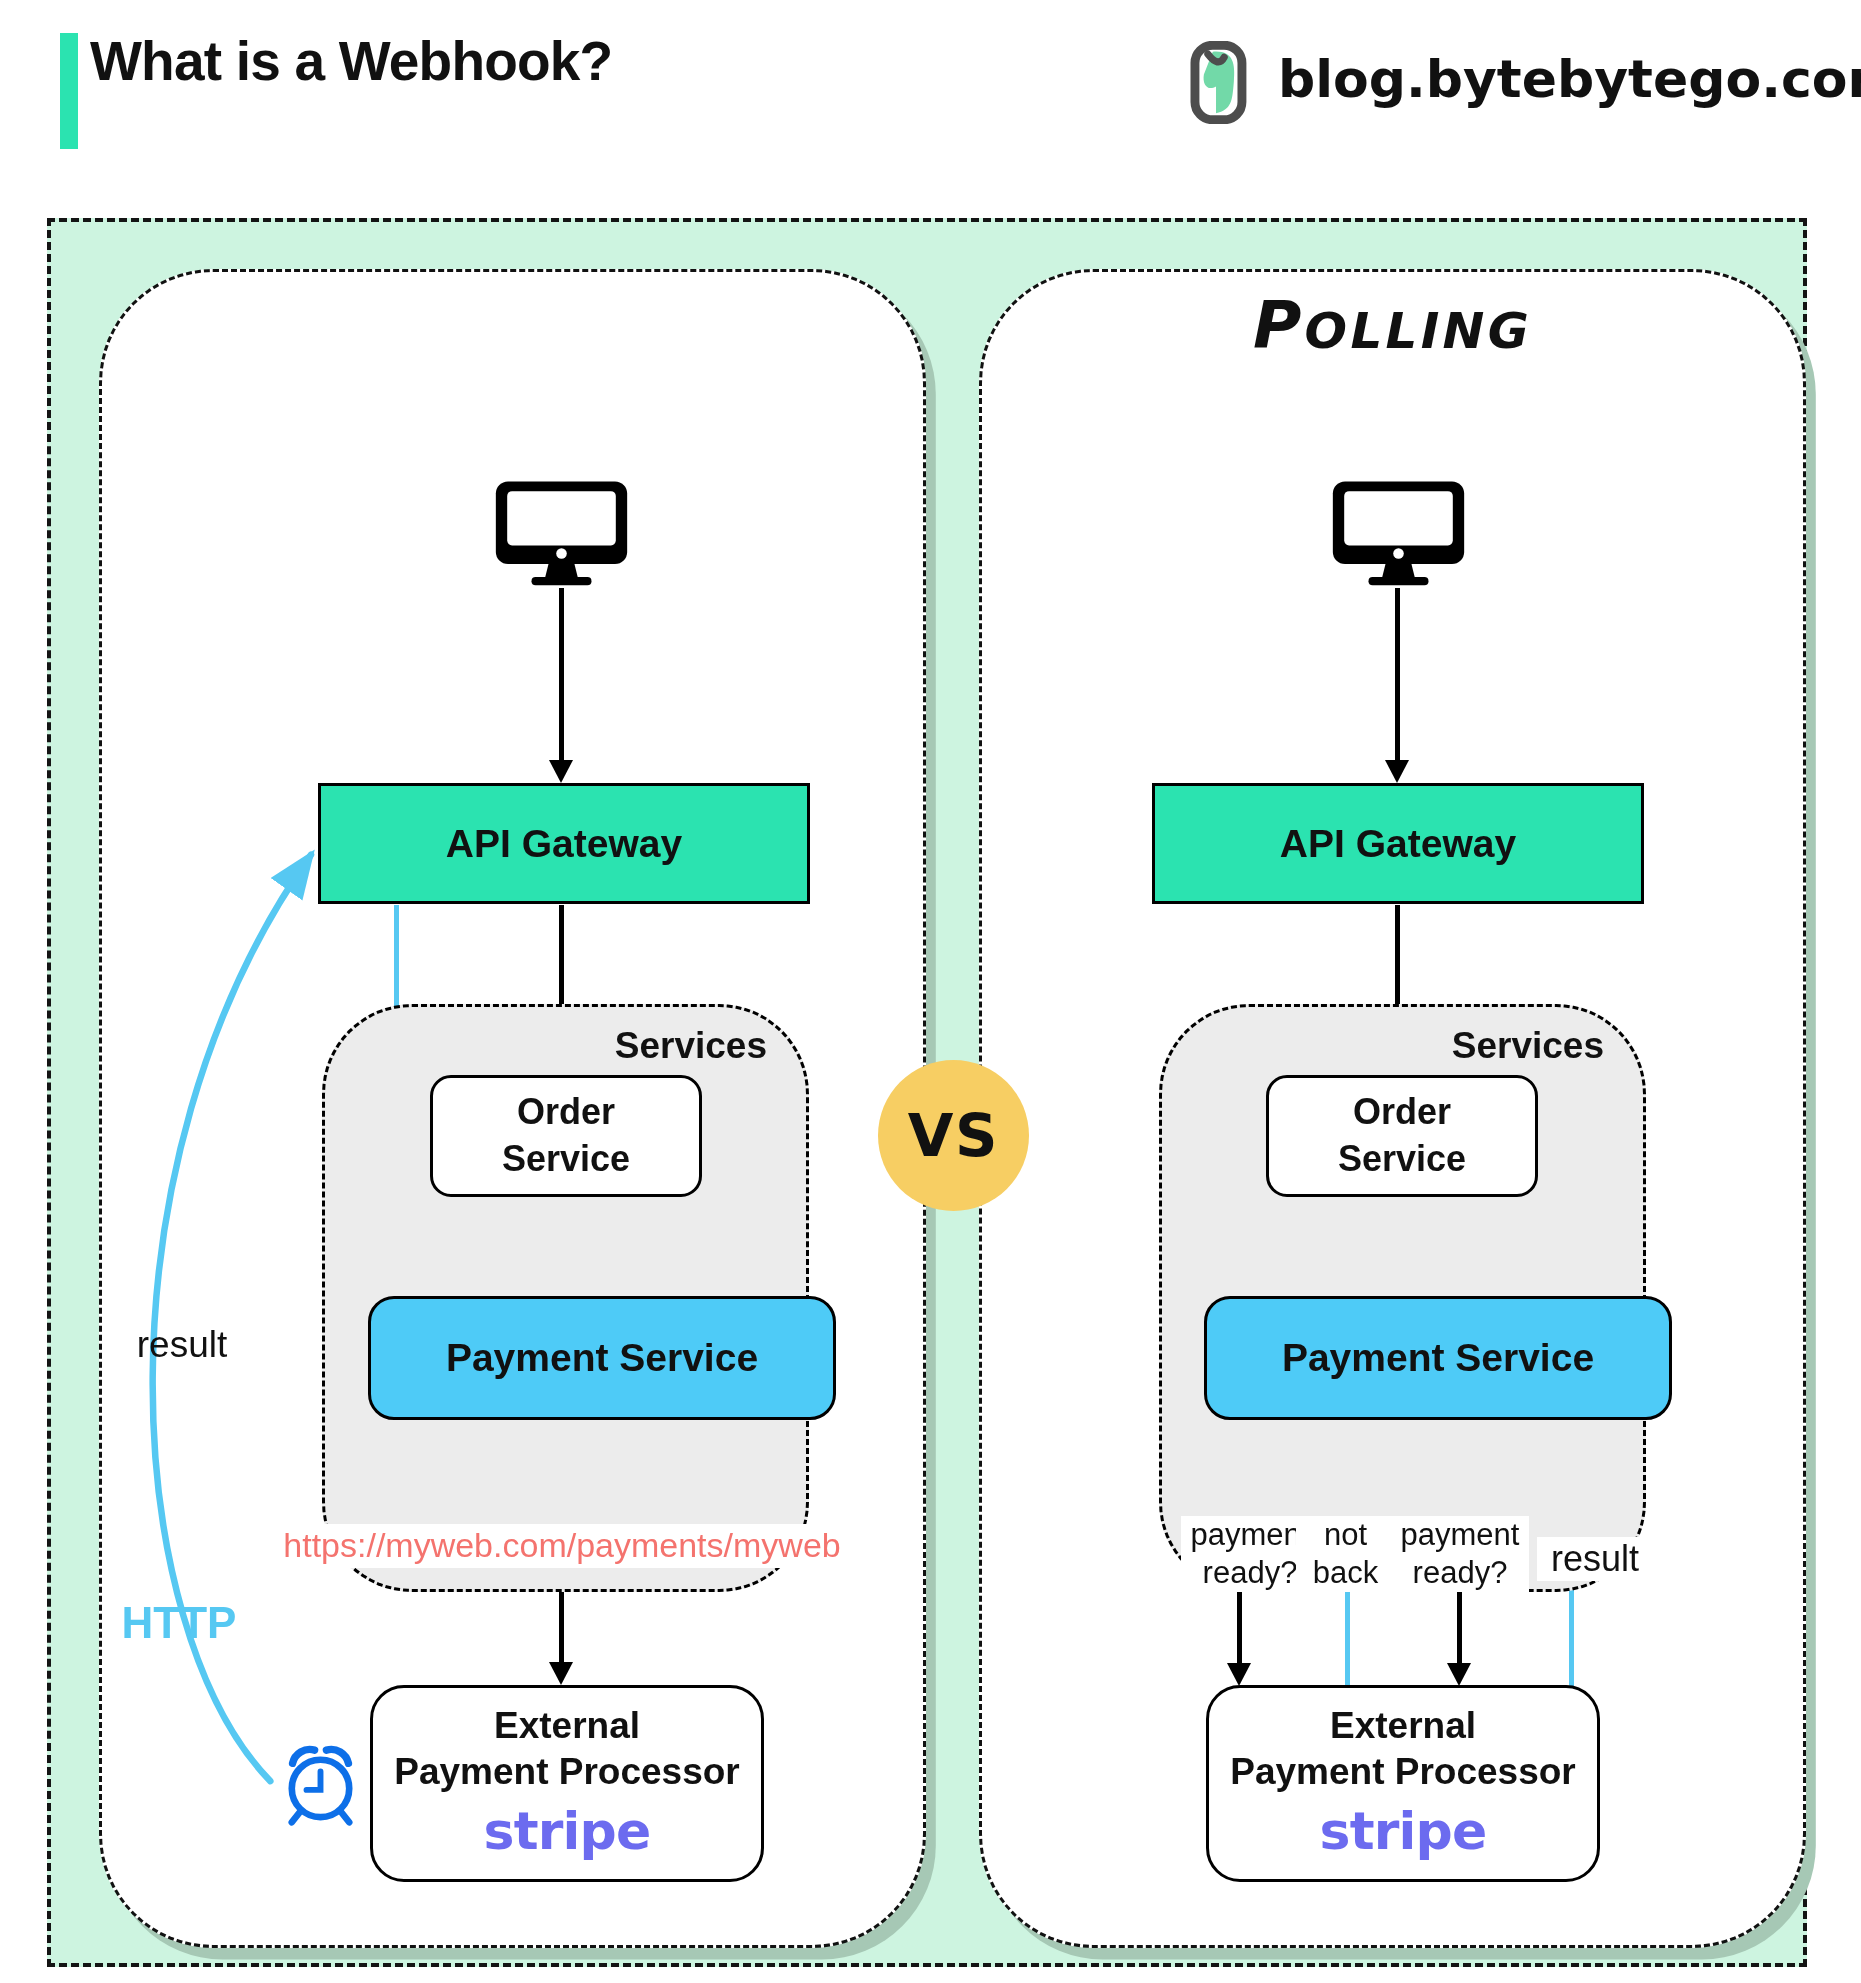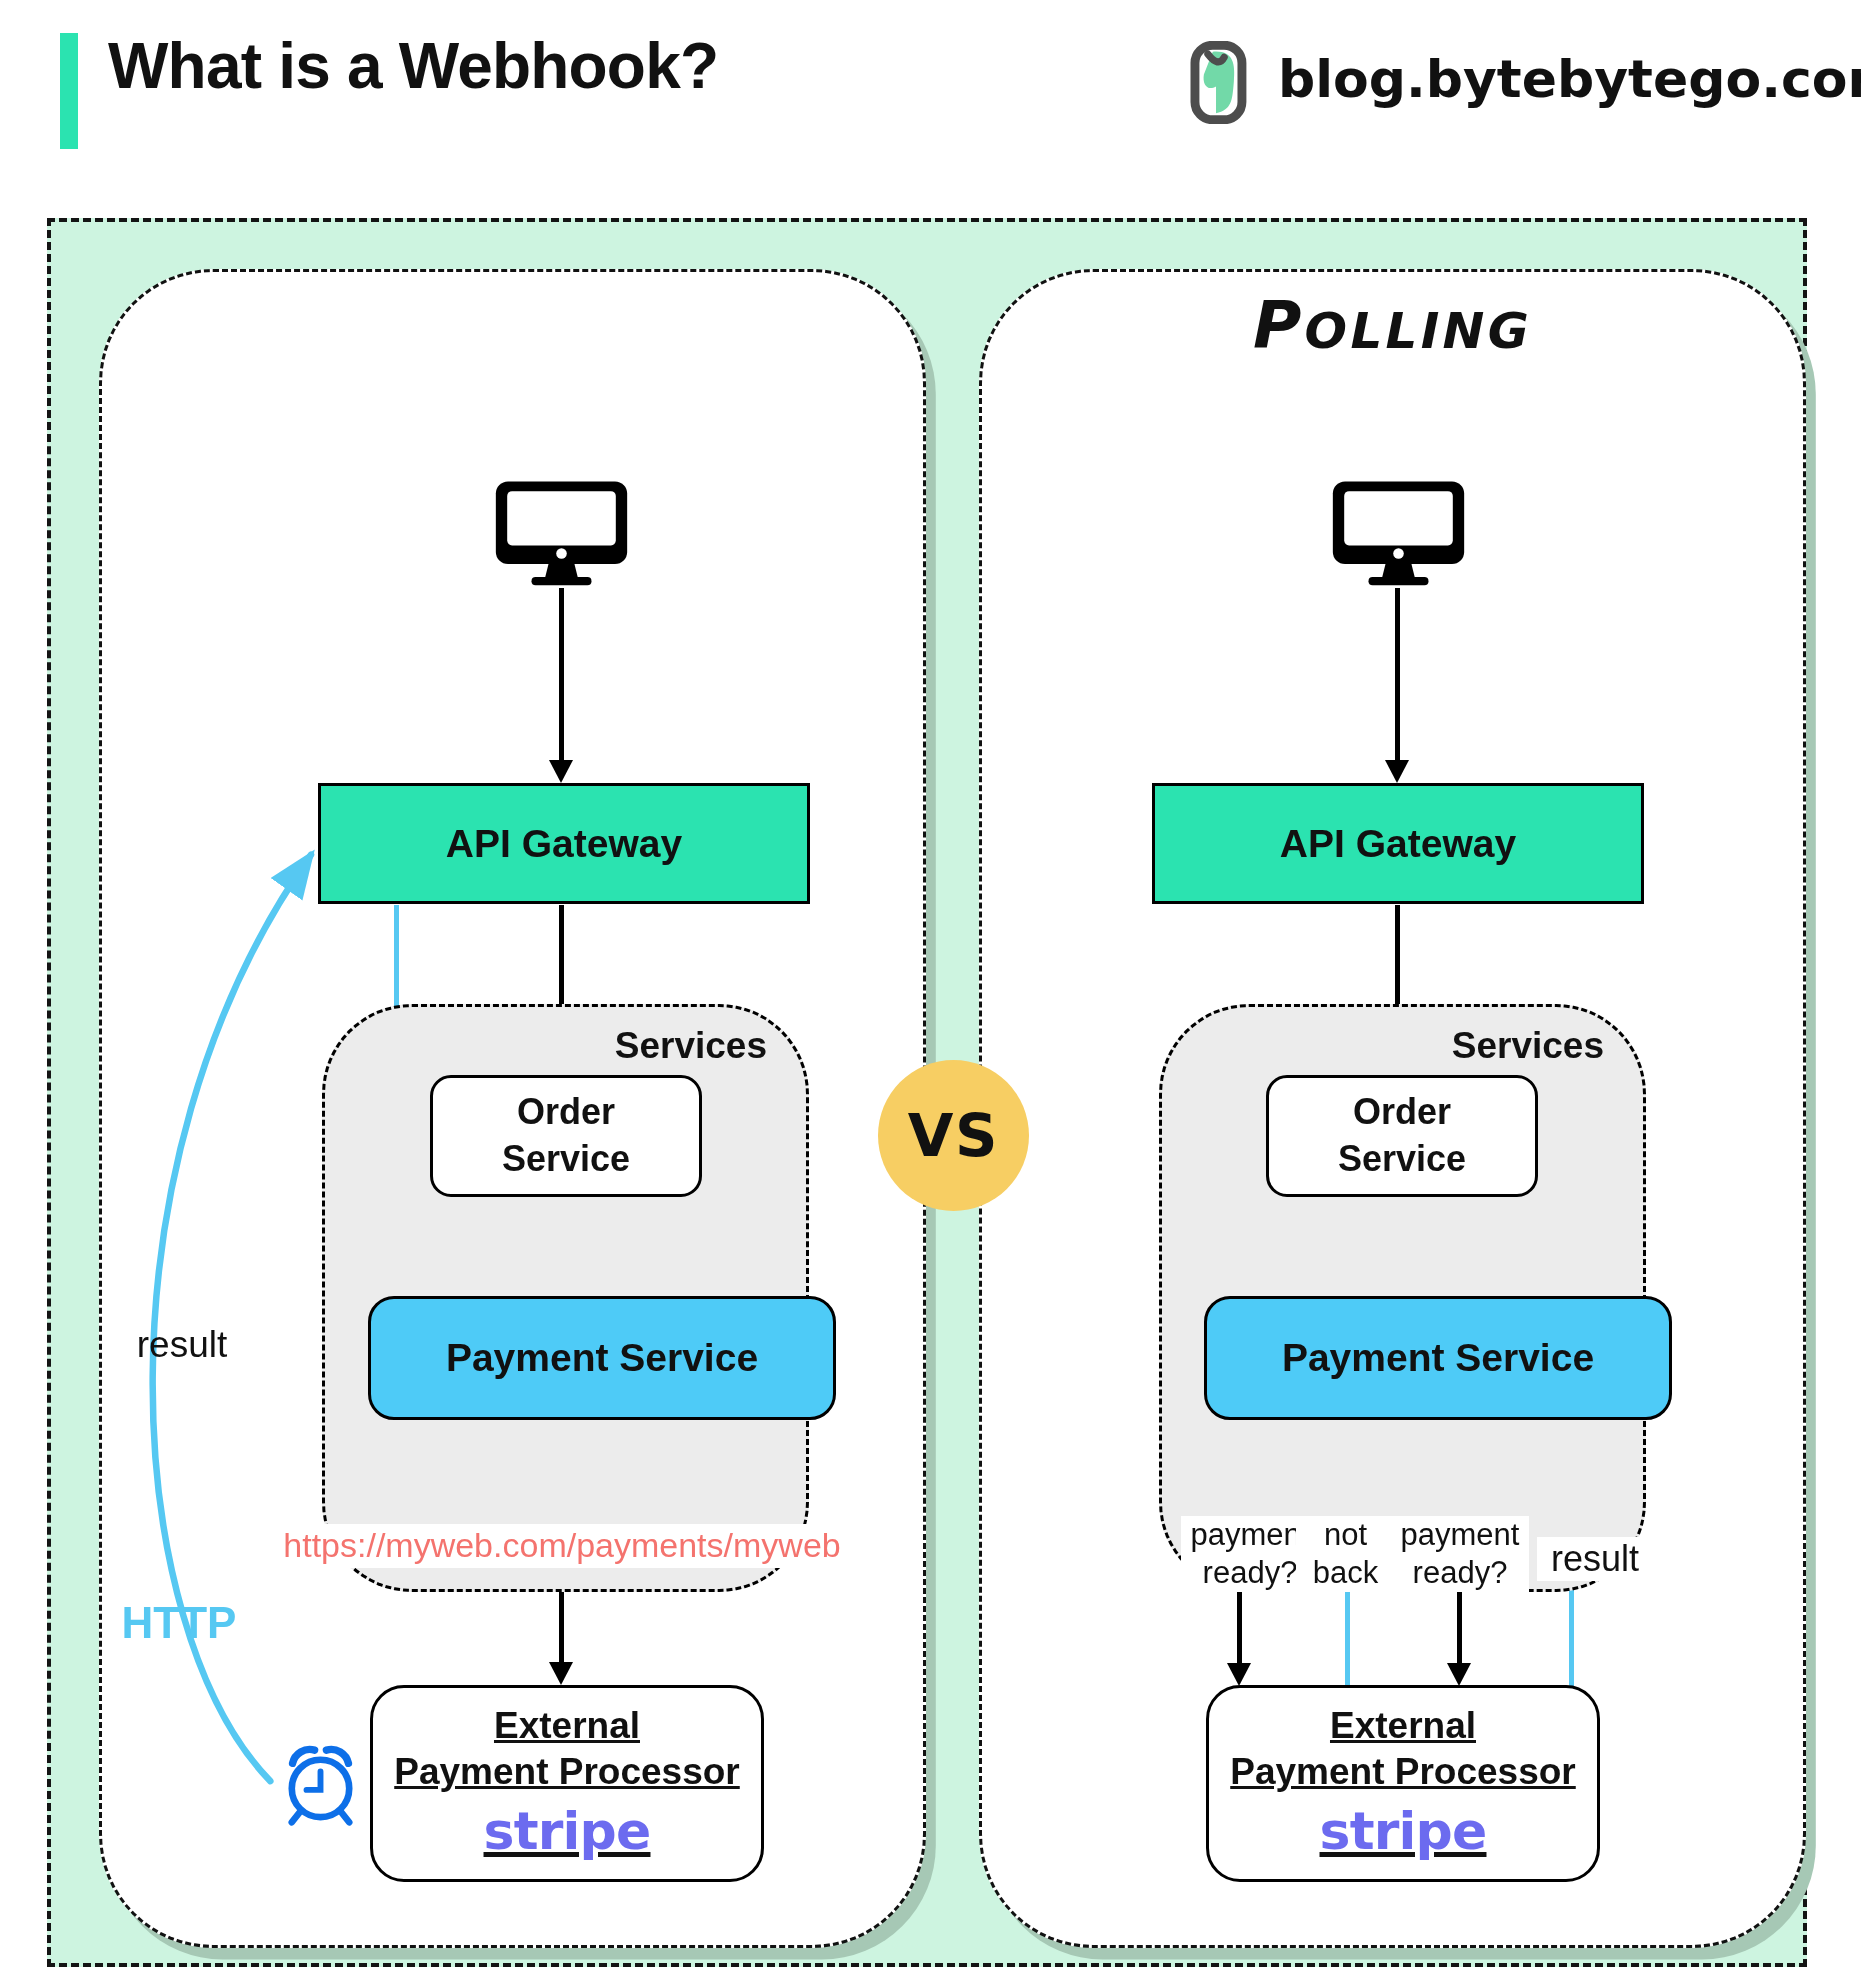--- a/index.html
+++ b/index.html
@@ -7,21 +7,21 @@
     --salmon:#f4736e; --purple:#6c6bef; --yellow:#f7ce63; --gray:#ececec;
     --clockblue:#0d6fe8; --ink:#111111; --shadow:#a6c8b5;
   }
   html,body{margin:0;padding:0;background:#ffffff;}
   #canvas{
     position:relative;width:1861px;height:1983px;background:#ffffff;overflow:hidden;
     font-family:"Liberation Sans", sans-serif;color:var(--ink);
   }
   
   .accent-bar{position:absolute;left:60px;top:33px;width:18px;height:116px;background:var(--teal);}
-  .page-title{position:absolute;left:108px;top:29px;font-size:64px;font-weight:800;letter-spacing:-0.8px;white-space:nowrap;}
+  .page-title{position:absolute;left:90px;top:29px;font-size:55px;font-weight:800;letter-spacing:-0.8px;white-space:nowrap;}
   .logo{position:absolute;left:1182px;top:41px;width:81px;height:83px;}
   .site-name{position:absolute;left:1278px;top:49px;font-size:52px;font-weight:700;font-family:"DejaVu Sans",sans-serif;white-space:nowrap;}
   
   .board{position:absolute;left:47px;top:218px;width:1760px;height:1749px;background:var(--mint);border:4.1px dashed #141414;box-sizing:border-box;}
   
   .panel{position:absolute;top:269px;width:827px;height:1679px;background:#ffffff;border:3.3px dashed #111;border-radius:114px;box-sizing:border-box;box-shadow:9.8px 11.4px 0 var(--shadow);}
   .panel.left{left:99px;}
   .panel.right{left:979px;}
   .panel-title{position:absolute;top:287px;width:827px;text-align:center;font-size:50px;font-weight:800;font-style:italic;text-transform:uppercase;letter-spacing:3.3px;font-family:"DejaVu Sans",sans-serif;}
   .panel-title.left{left:99px;}
@@ -33,21 +33,21 @@
   .node{position:absolute;box-sizing:border-box;display:flex;flex-direction:column;align-items:center;justify-content:center;text-align:center;}
   .gateway{width:492px;height:121px;top:783px;background:var(--teal);border:3.3px solid #000;font-size:39px;font-weight:800;}
   .gateway.left{left:318px;} .gateway.right{left:1152px;}
   .svc-group{position:absolute;top:1004px;width:487px;height:588px;background:var(--gray);border:3.3px dashed #000;border-radius:90px;box-sizing:border-box;}
   .svc-group.left{left:322px;} .svc-group.right{left:1159px;}
   .svc-label{position:absolute;right:39px;top:18px;font-size:37px;font-weight:800;}
   .order{width:272px;height:122px;top:1075px;background:#fff;border:3.3px solid #000;border-radius:21px;font-size:36px;font-weight:800;line-height:1.3;}
   .order.left{left:430px;} .order.right{left:1266px;}
   .payment{width:468px;height:124px;top:1296px;background:var(--blue);border:3.3px solid #000;border-radius:26px;font-size:39px;font-weight:800;}
   .payment.left{left:368px;} .payment.right{left:1204px;}
-  .external{width:394px;height:197px;top:1685px;background:#fff;border:3.3px solid #000;border-radius:34px;font-size:37px;font-weight:800;line-height:1.22;text-decoration:underline;}
+  .external{width:394px;height:197px;top:1685px;background:#fff;border:3.3px solid #000;border-radius:34px;font-size:37px;font-weight:800;line-height:1.22;}
   .external.left{left:370px;} .external.right{left:1206px;}
   .stripe-word{font-size:52px;font-weight:800;color:var(--purple);letter-spacing:-0.8px;margin-top:6.5px;font-family:"DejaVu Sans",sans-serif;}
   
   .arr{position:absolute;width:24.4px;}
   .arr::before{content:"";position:absolute;left:50%;margin-left:-2.4px;width:4.9px;background:#000;top:0;bottom:21px;}
   .arr.down::after{content:"";position:absolute;bottom:0;left:50%;margin-left:-12.2px;width:0;height:0;border-left:12.2px solid transparent;border-right:12.2px solid transparent;border-top:23px solid #000;}
   .arr.up::before{top:21px;bottom:0;}
   .arr.up::after{content:"";position:absolute;top:0;left:50%;margin-left:-12.2px;width:0;height:0;border-left:12.2px solid transparent;border-right:12.2px solid transparent;border-bottom:23px solid #000;}
   .arr.blue::before{background:var(--lightblue);}
   .arr.blue.down::after{border-top-color:var(--lightblue);}

